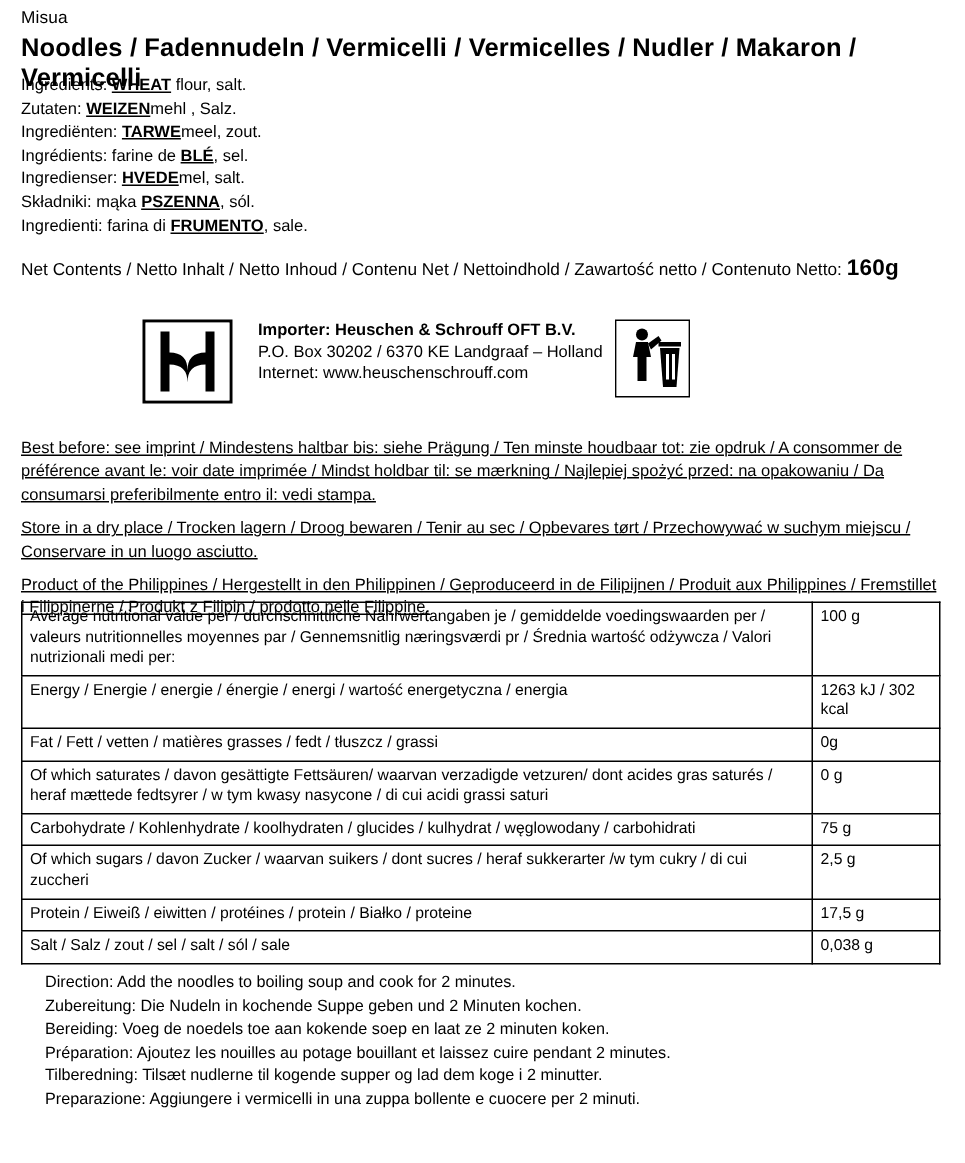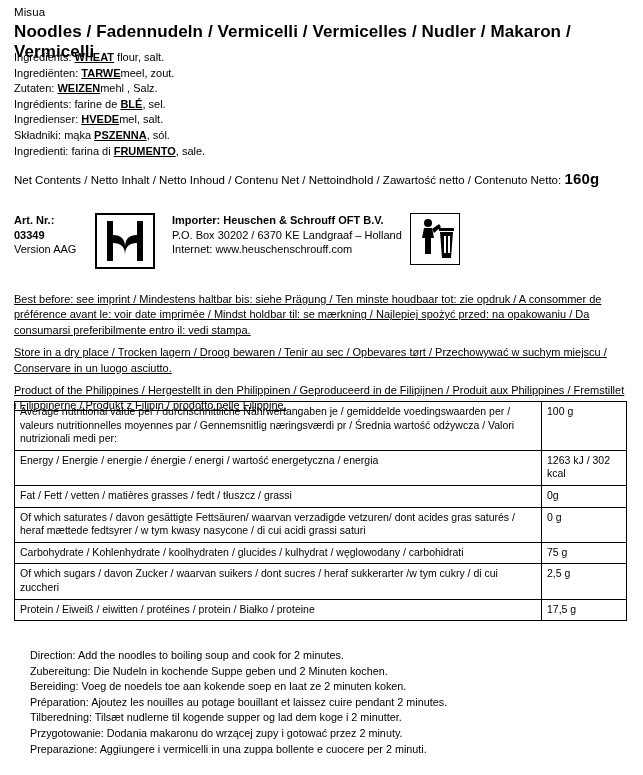--- a/index.html
+++ b/index.html
@@ -153,38 +153,33 @@
 <body>
 
 <div class="page">
 
   <div class="brand">Misua</div>
 
   <div class="product-title">Noodles / Fadennudeln / Vermicelli / Vermicelles / Nudler / Makaron / Vermicelli</div>
 
   <div class="ingredients">
       <div class="line"><span>Ingredients: </span><span class="u">WHEAT</span><span> flour, salt.</span></div>
+      <div class="line"><span>Zutaten: </span><span class="u">WEIZEN</span><span>mehl , Salz.</span></div>
       <div class="line"><span>Ingrediënten: </span><span class="u">TARWE</span><span>meel, zout.</span></div>
-      <div class="line"><span>Zutaten: </span><span class="u">WEIZEN</span><span>mehl , Salz.</span></div>
       <div class="line"><span>Ingrédients: farine de </span><span class="u">BLÉ</span><span>, sel.</span></div>
       <div class="line"><span>Ingredienser: </span><span class="u">HVEDE</span><span>mel, salt.</span></div>
       <div class="line"><span>Składniki: mąka </span><span class="u">PSZENNA</span><span>, sól.</span></div>
       <div class="line"><span>Ingredienti: farina di </span><span class="u">FRUMENTO</span><span>, sale.</span></div>
     </div>
 
   <div class="netline">
     <span>Net Contents / Netto Inhalt / Netto Inhoud / Contenu Net / Nettoindhold / Zawartość netto / Contenuto Netto:</span>
     <span class="net-amount">160g</span>
   </div>
 
-  <div class="artblock">
-    <div class="art-label">Art. Nr.:</div>
-    <div class="art-num">03349</div>
-    <div>Version AAG</div>
-  </div>
 
   <div class="logo-hs">
     <svg width="56" height="52" viewBox="0 0 56 52" aria-hidden="true">
       <rect x="0" y="0" width="56" height="52" fill="#ffffff"></rect>
       <path d="M10 6 L16 6 L16 20 Q28 20 28 32 Q28 20 40 20 L40 6 L46 6 L46 46 L40 46 L40 28 Q28 28 28 40 Q28 28 16 28 L16 46 L10 46 Z" fill="#000000"></path>
     </svg>
   </div>
 
   <div class="importer">
     <div class="imp-name">Importer: Heuschen &amp; Schrouff OFT B.V.</div>
@@ -234,26 +229,29 @@
           <td class="val">75 g</td>
         </tr>
         <tr>
           <td>Of which sugars / davon Zucker / waarvan suikers / dont sucres / heraf sukkerarter /w tym cukry / di cui zuccheri</td>
           <td class="val">2,5 g</td>
         </tr>
         <tr>
           <td>Protein / Eiweiß / eiwitten / protéines / protein / Białko / proteine</td>
           <td class="val">17,5 g</td>
         </tr>
+        <tr>
+          <td>Salt / Salz / zout / sel / salt / sól / sale</td>
+          <td class="val">0,038 g</td>
+        </tr>
       </tbody>
   </table>
 
   <div class="directions">
       <div class="line">Direction: Add the noodles to boiling soup and cook for 2 minutes.</div>
       <div class="line">Zubereitung: Die Nudeln in kochende Suppe geben und 2 Minuten kochen.</div>
       <div class="line">Bereiding: Voeg de noedels toe aan kokende soep en laat ze 2 minuten koken.</div>
       <div class="line">Préparation: Ajoutez les nouilles au potage bouillant et laissez cuire pendant 2 minutes.</div>
       <div class="line">Tilberedning: Tilsæt nudlerne til kogende supper og lad dem koge i 2 minutter.</div>
-      <div class="line">Przygotowanie: Dodania makaronu do wrzącej zupy i gotować przez 2 minuty.</div>
       <div class="line">Preparazione: Aggiungere i vermicelli in una zuppa bollente e cuocere per 2 minuti.</div>
     </div>
 
 </div>
 
 </body></html>

